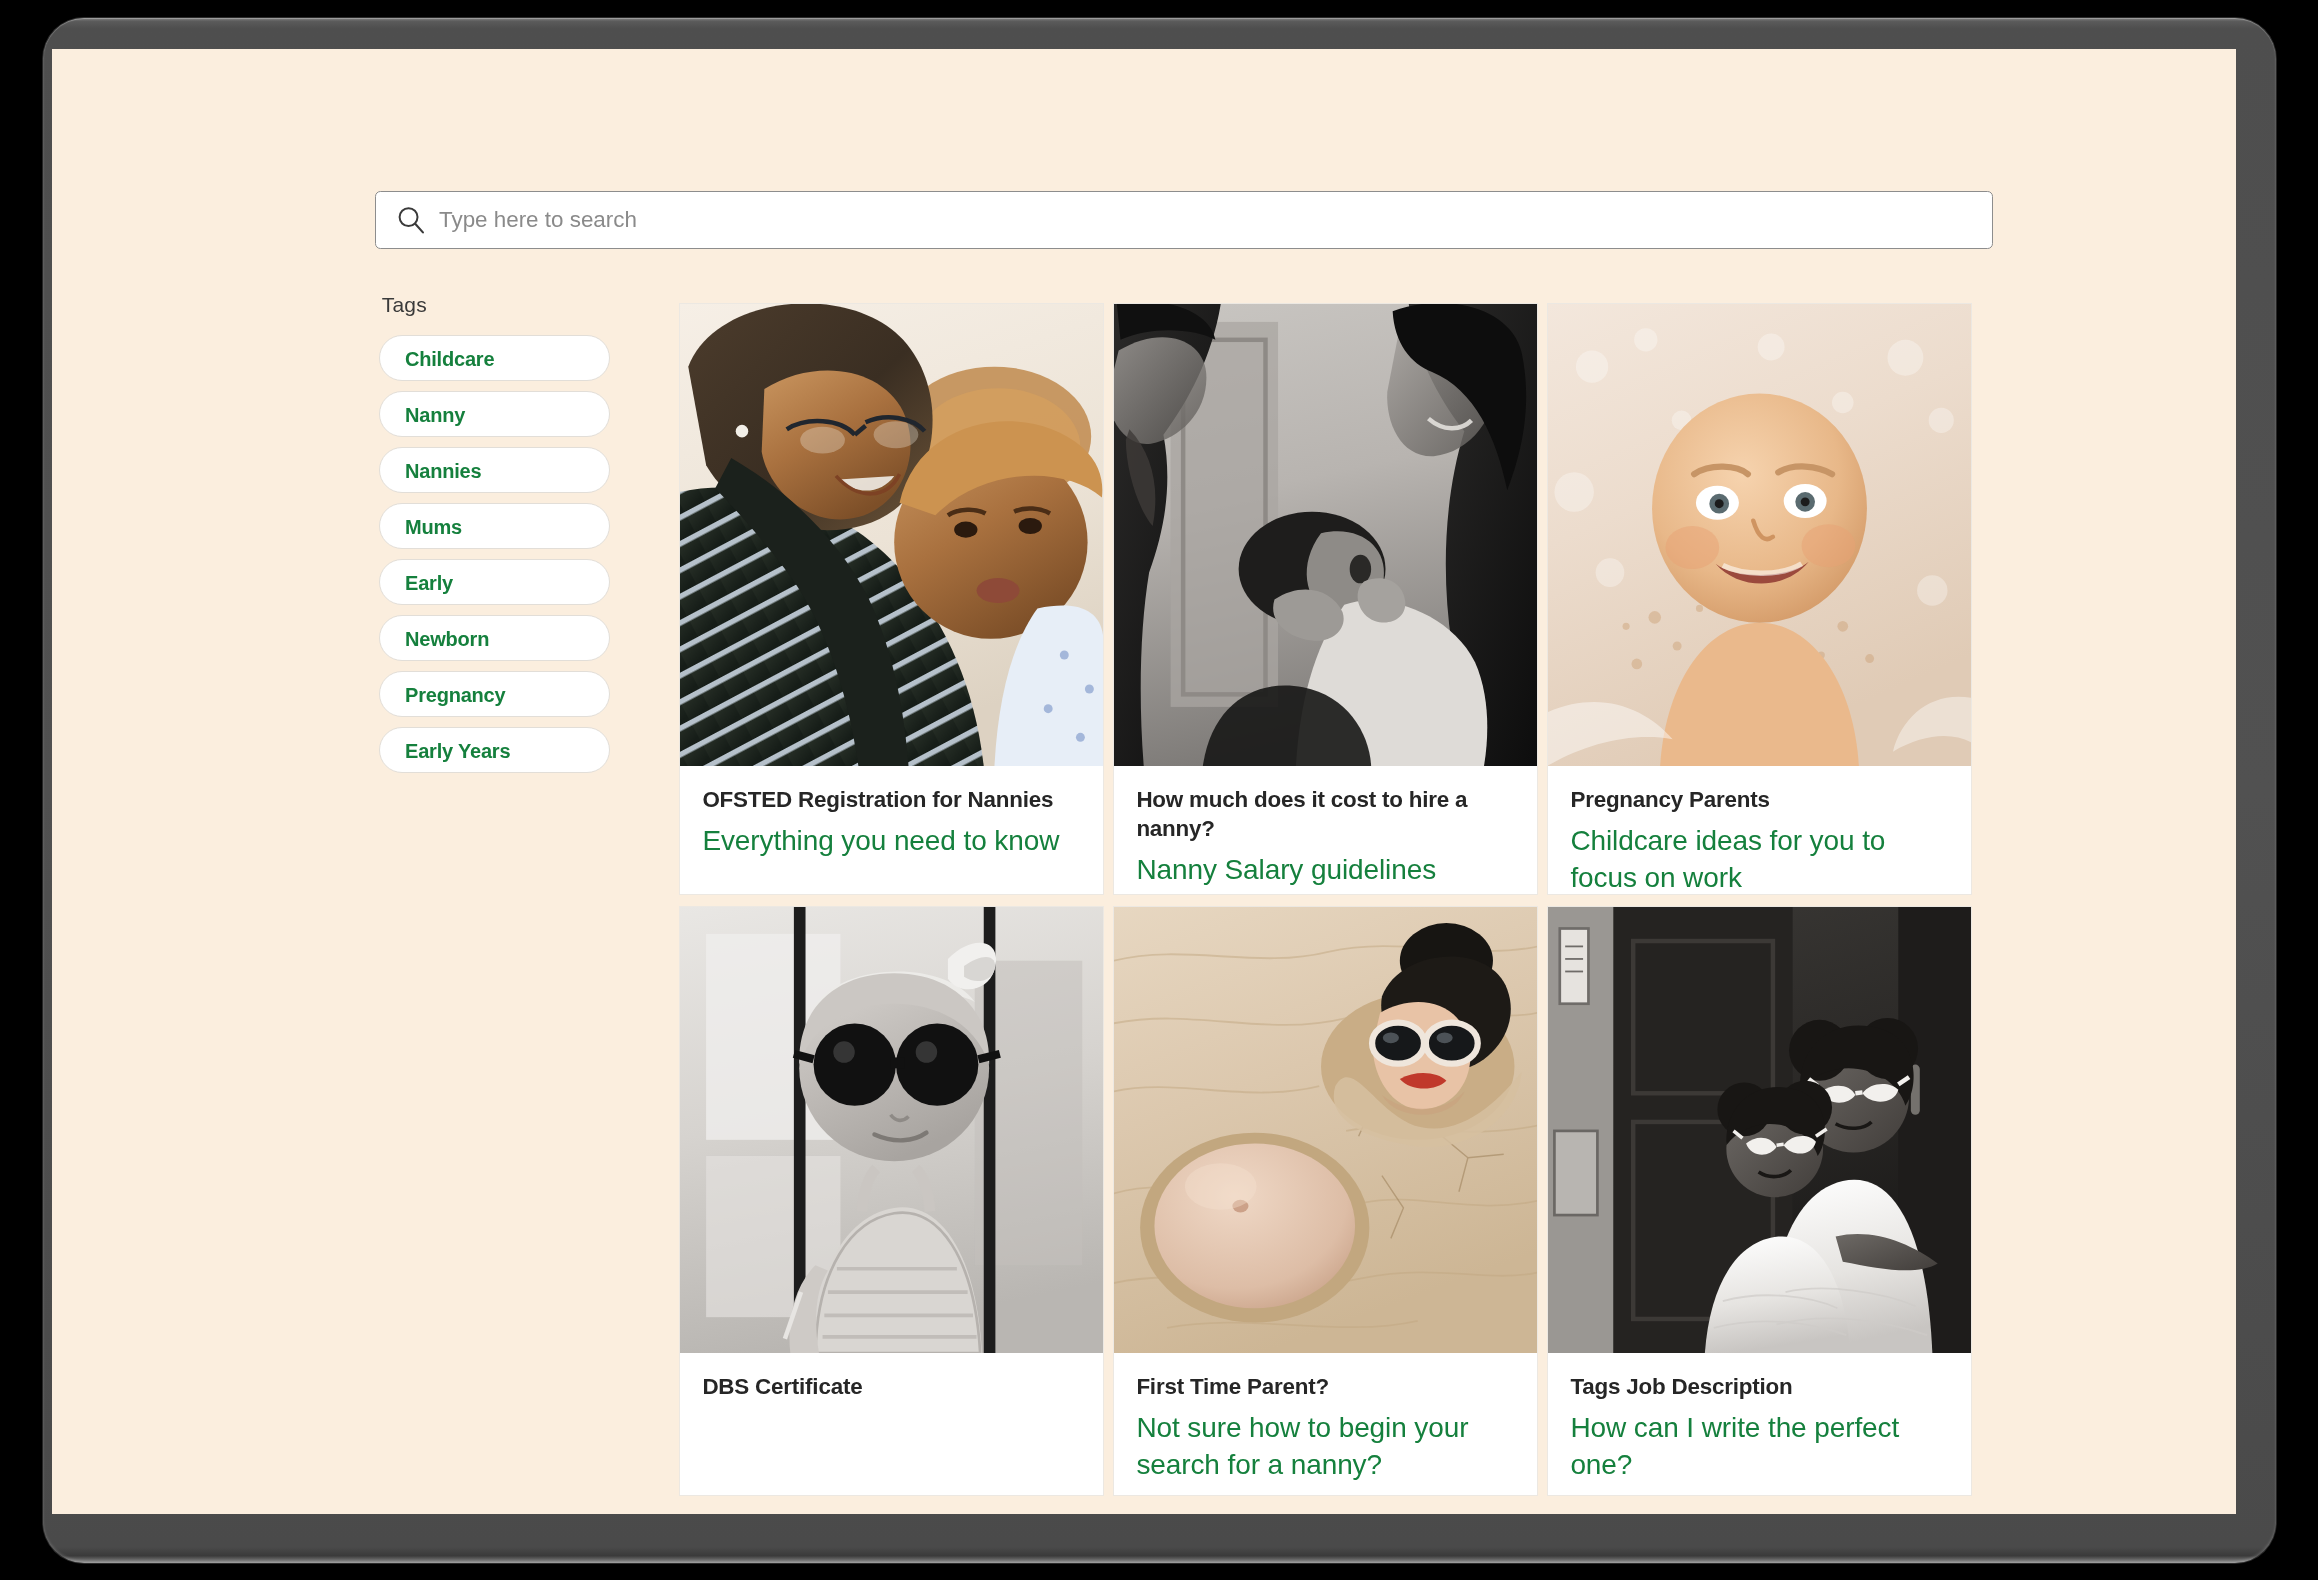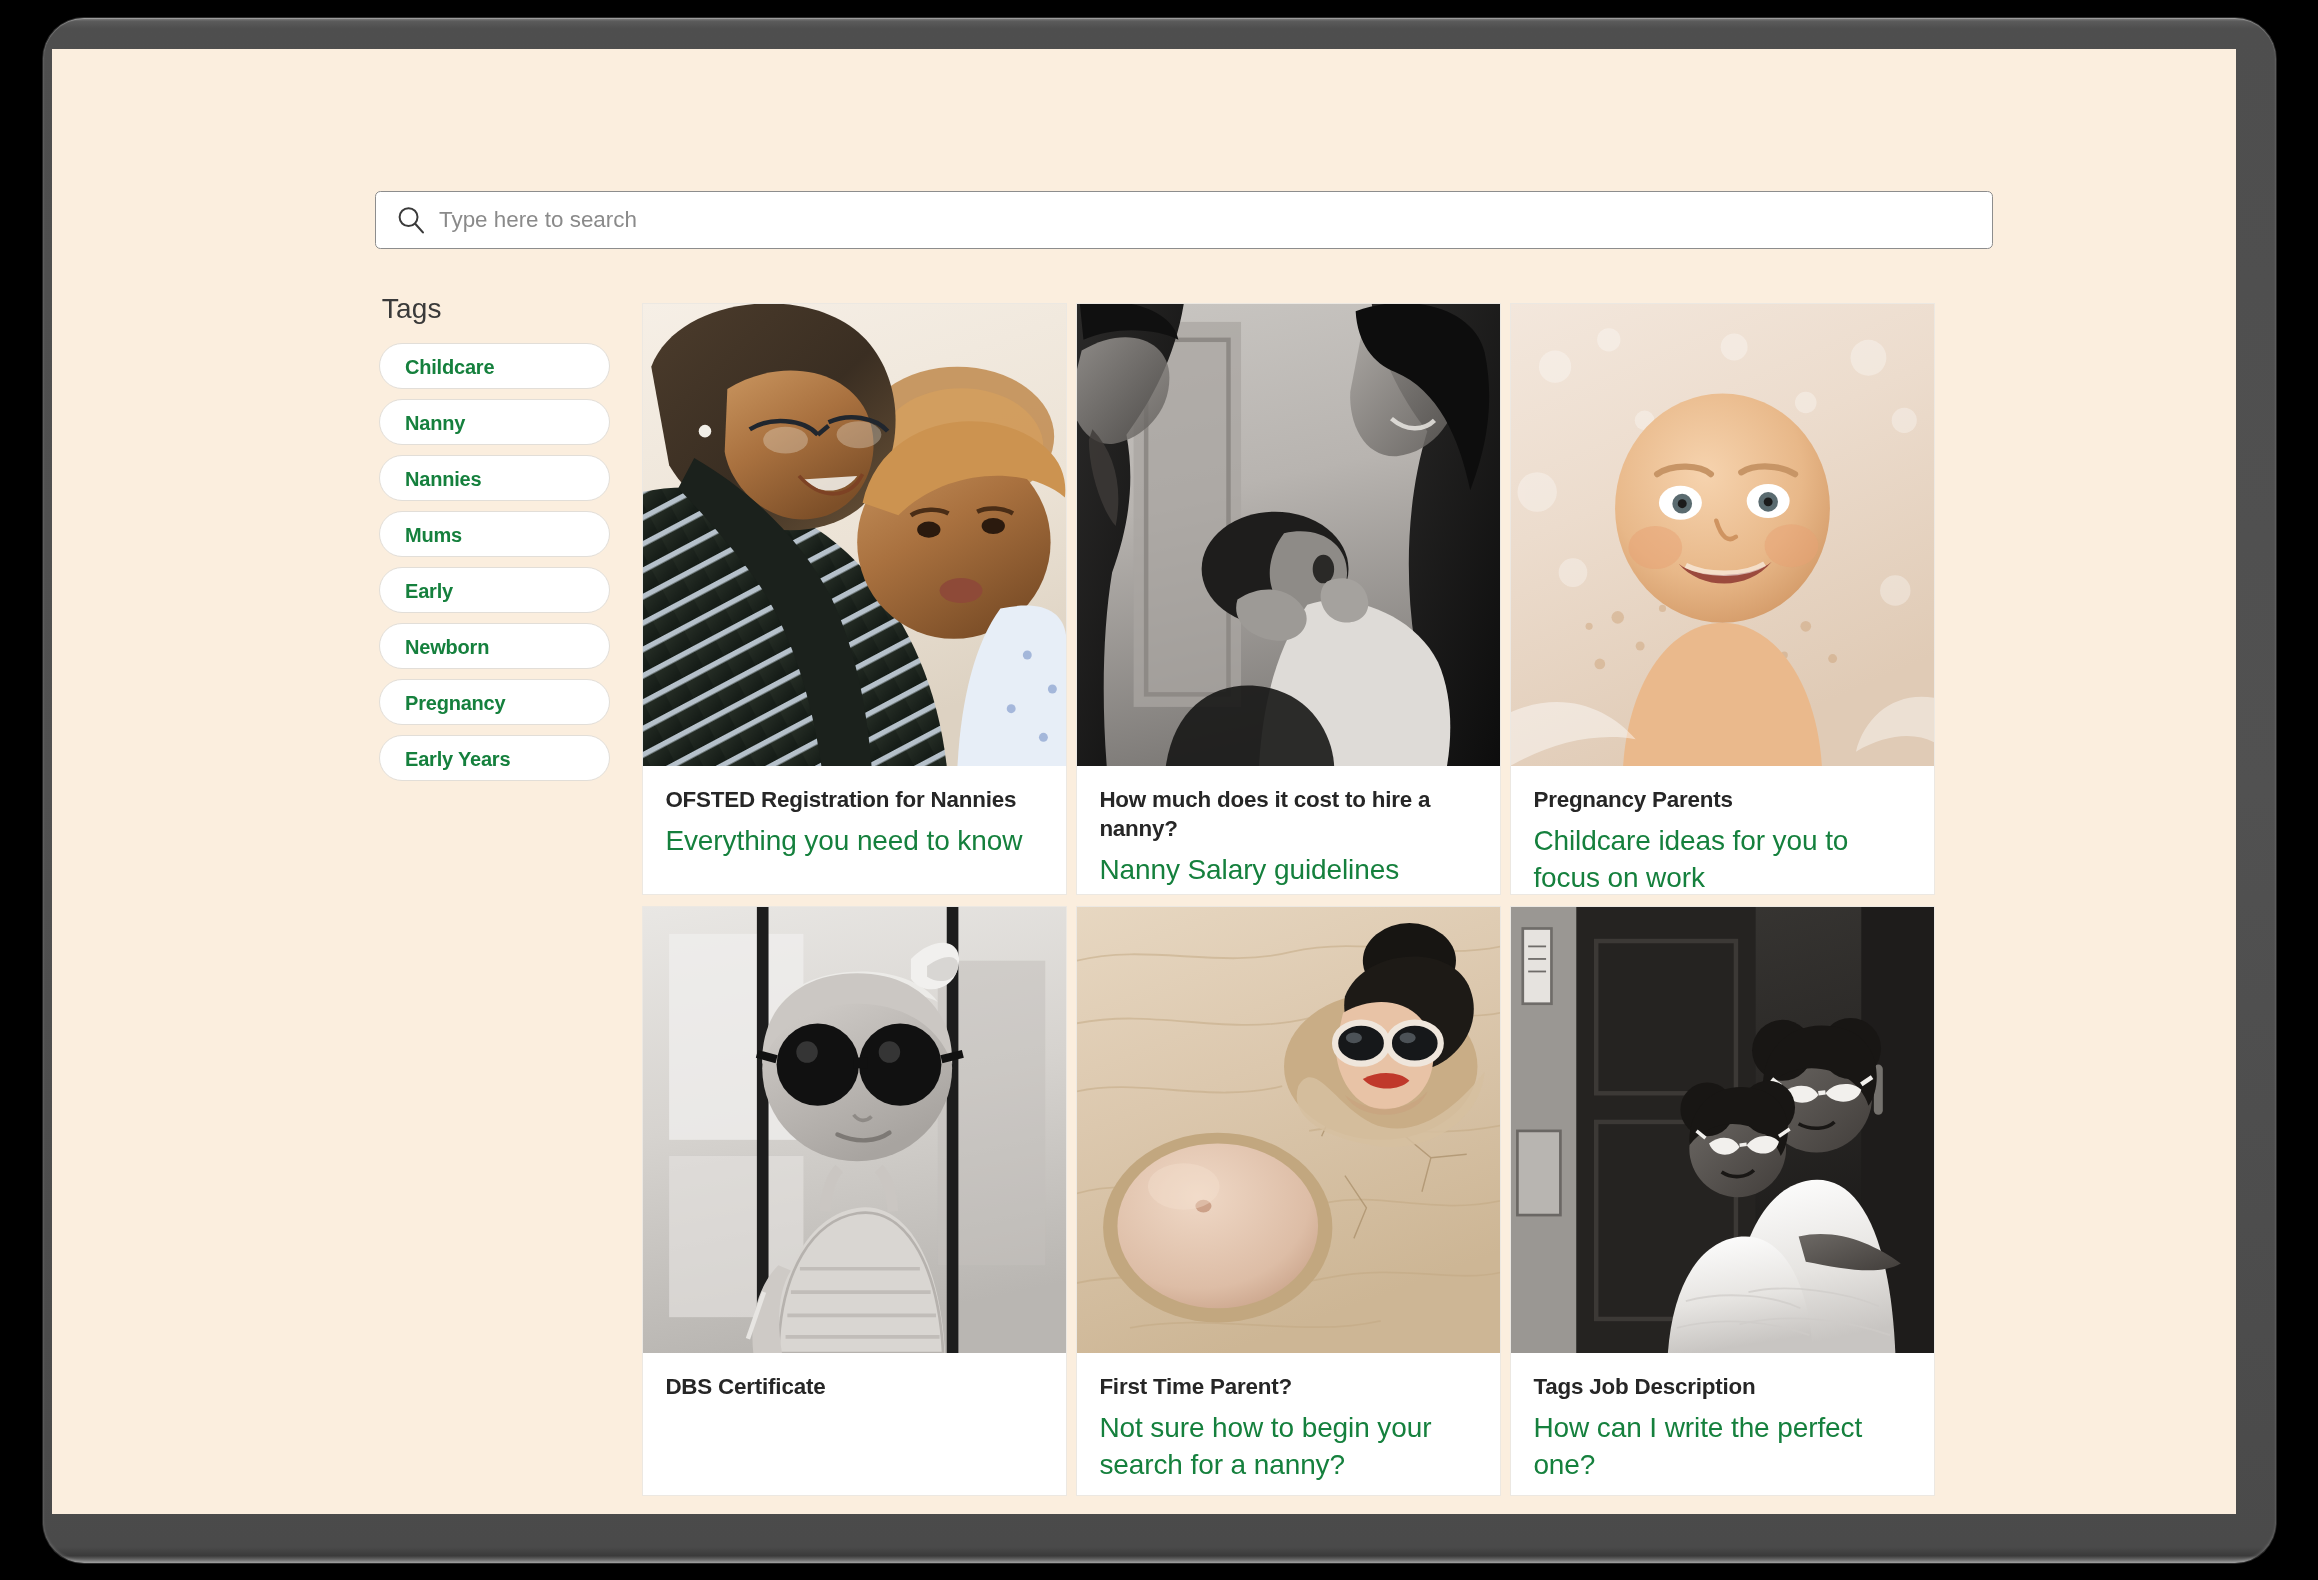--- a/index.html
+++ b/index.html
@@ -87,21 +87,21 @@
   }
 
   
   #tags-panel {
     position: absolute;
     left: 327px;
     top: 244px;
     width: 231px;
   }
   #tags-heading {
-    font-size: 28px;
+    font-size: 21px;
     color: #3a3a3a;
     margin: 0 0 18px 2.7px;
     font-weight: normal;
     letter-spacing: 0.2px;
   }
   .tag-pill {
     display: block;
     width: 100%;
     height: 46px;
     line-height: 44px;
@@ -116,21 +116,21 @@
     color: #15803d;
     text-align: left;
     font-family: "Liberation Sans", sans-serif;
     cursor: pointer;
     letter-spacing: -0.2px;
   }
 
   
   #card-grid {
     position: absolute;
-    left: 590px;
+    left: 627px;
     top: 254px;
     width: 1338px;
     display: grid;
     grid-template-columns: repeat(3, 425px);
     column-gap: 9px;
     row-gap: 10.8px;
   }
   .card {
     background: #ffffff;
     border: 0.9px solid #ece8e2;

